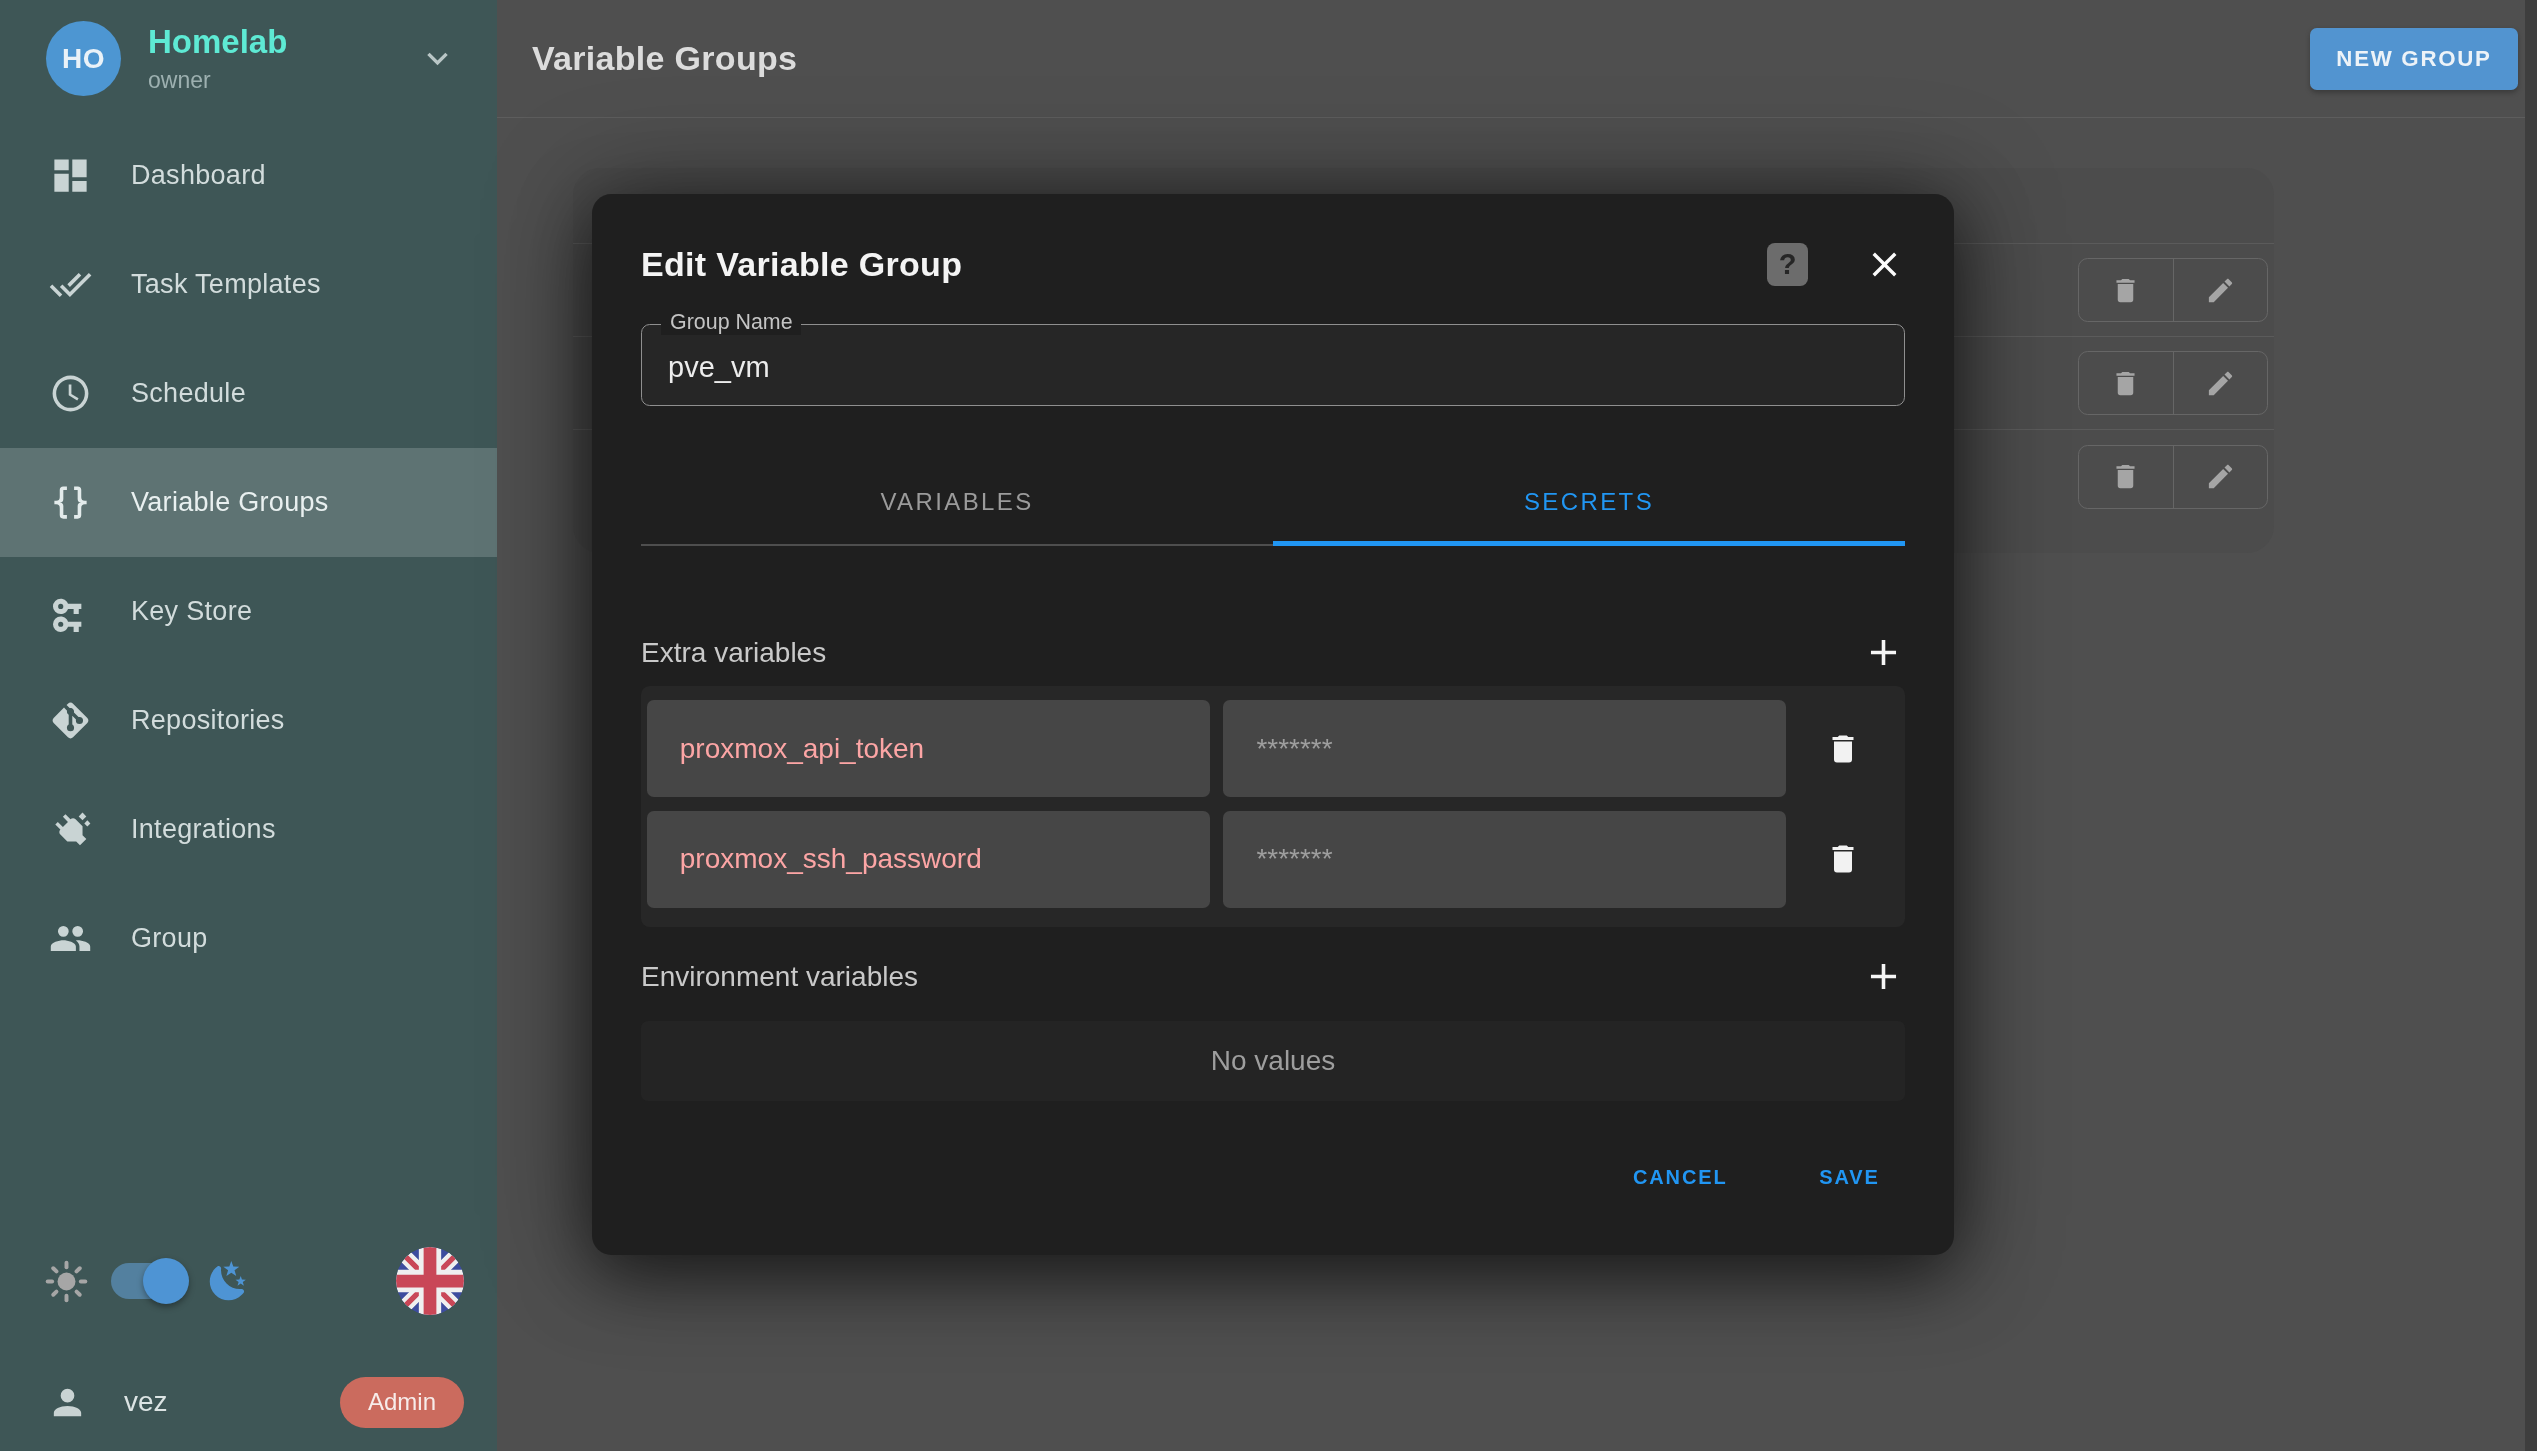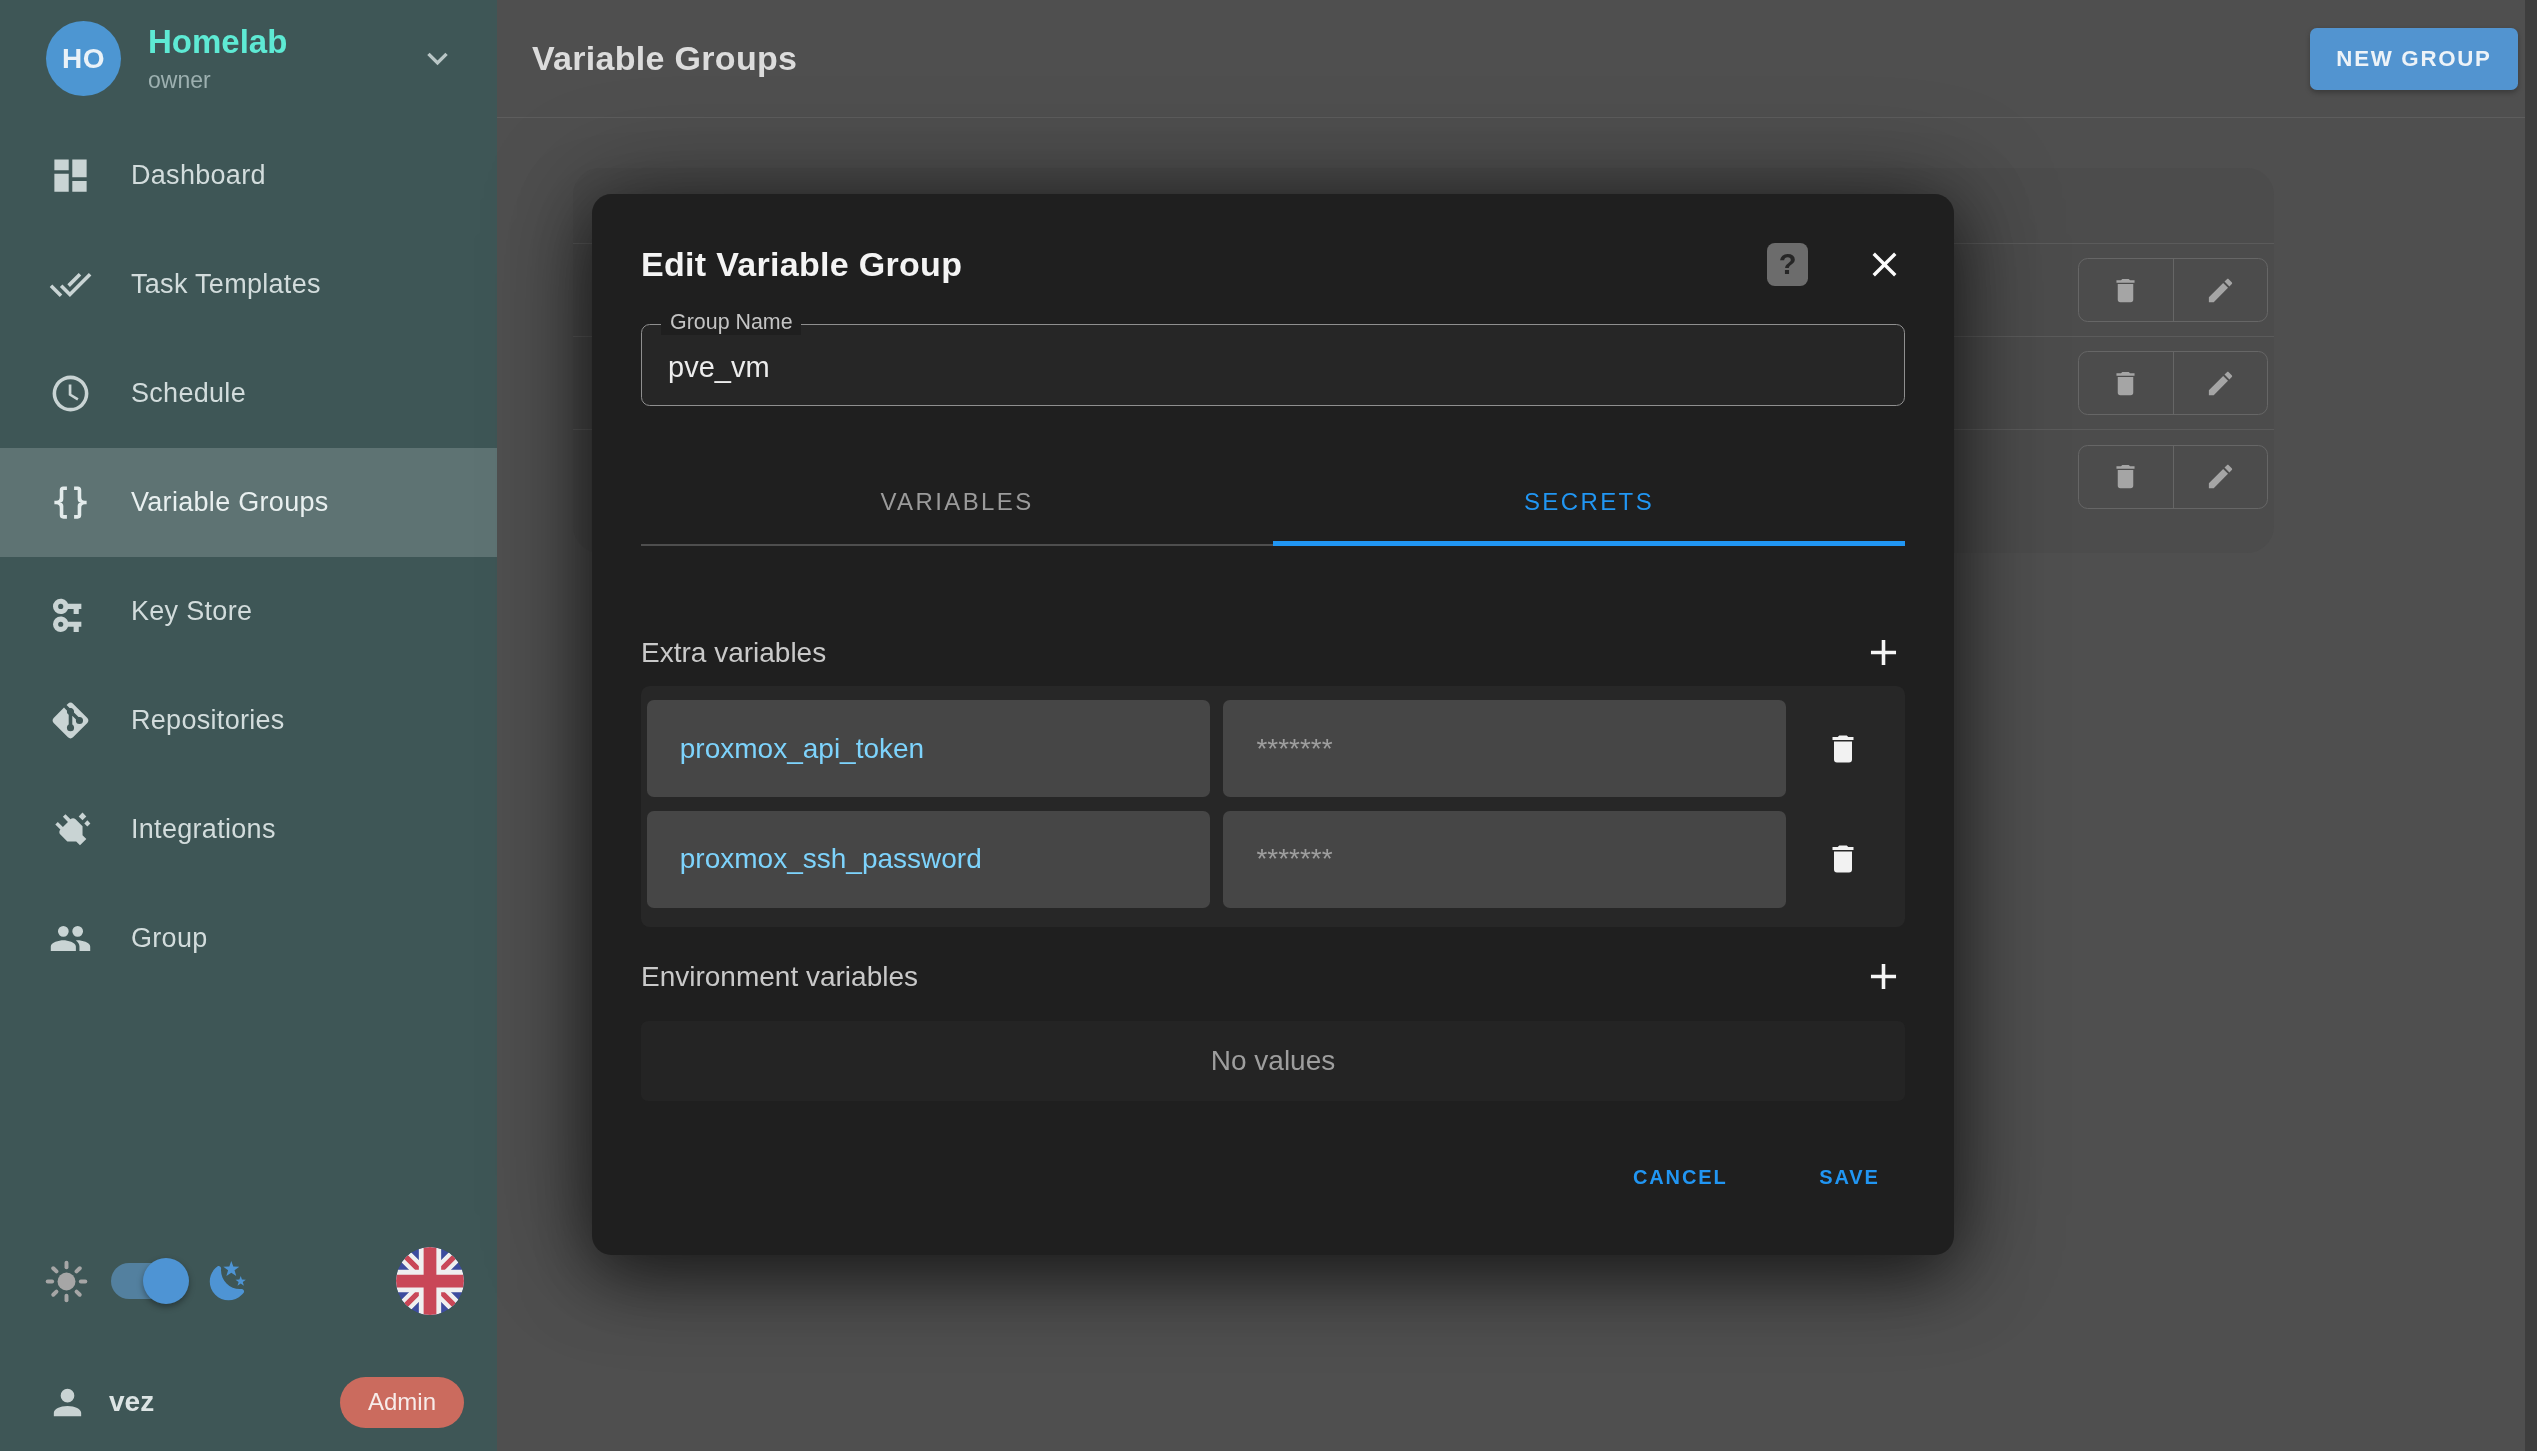--- a/index.html
+++ b/index.html
@@ -44,21 +44,21 @@
     position:absolute; right:-5.8px; top:-4.9px; width:46px; height:46px; border-radius:50%;
     background:var(--toggle-blue,#4E94D4); box-shadow:0 2.9px 6.8px rgba(0,0,0,0.35);
   }
   .moon-icon { margin-left:23px; width:45px; height:45px; color:var(--toggle-blue,#4E94D4); }
   .flag-icon { margin-left:auto; width:68px; height:68px; border-radius:50%; overflow:hidden; cursor:pointer; }
   .user-row {
     position:absolute; left:0; bottom:23px; width:100%; height:54px;
     display:flex; align-items:center; padding:0 33px 0 47px;
   }
   .person-icon { width:41px; height:41px; color:#C9D3D3; }
-  .user-name { margin-left:21px; font-size:28px; color:#DCE4E4;font-weight:bold; }
+  .user-name { margin-left:36px; font-size:28px; color:#DCE4E4; }
   .admin-badge {
     margin-left:auto; background:var(--admin-badge,#CB6B5E); color:#F7ECEA;
     height:51px; border-radius:26px; padding:0 28px; display:flex; align-items:center;
     font-size:24px;
   }
   
   .main { flex:1; position:relative; background:var(--content-bg,#4F4F4F); min-width:0; }
   .header {
     height:118px; background:var(--header-bg,#4F4F4F); border-bottom:1.9px solid #5D5D5D;
     display:flex; align-items:center; padding:0 20.4px 0 35px; position:relative; z-index:1;
@@ -123,21 +123,21 @@
   .sec-title { font-size:28px; color:#C9C9C9; }
   .plus-btn { margin-left:auto; width:43px; height:43px; color:#F5F5F5; background:none; border:none; padding:0; cursor:pointer; }
   .plus-btn svg { width:100%; height:100%; }
   .rows {
     margin-top:11.7px; background:#272727; border-radius:8.7px;
     padding:14.6px 5.8px 19.4px; display:flex; flex-direction:column; gap:13.6px;
   }
   .var-row { display:flex; align-items:center; }
   .var-name, .var-value {
     width:563px; height:97px; background:#464646; border:none; border-radius:6.8px;
-    color:#7dd3fc; font-size:28px; padding:0 33px; outline:none; font-family:inherit;
+    color:#fca5a5; font-size:28px; padding:0 33px; outline:none; font-family:inherit;
   }
   .var-value { margin-left:13.6px; }
   .var-value::placeholder, .var-name::placeholder { color:#9E9E9E; }
   .row-delete { flex:1; display:flex; justify-content:center; background:none; border:none; color:#F2F2F2; cursor:pointer; padding:0; }
   .row-delete svg { width:36px; height:36px; }
   .novalues {
     margin-top:22.3px; height:80px; background:#242424; border-radius:6.8px;
     display:flex; align-items:center; justify-content:center; color:#9E9E9E; font-size:28px;
   }
   .m-footer { margin-top:50px; display:flex; justify-content:flex-end; align-items:center; gap:80px; padding-right:19.4px; height:54px; }

